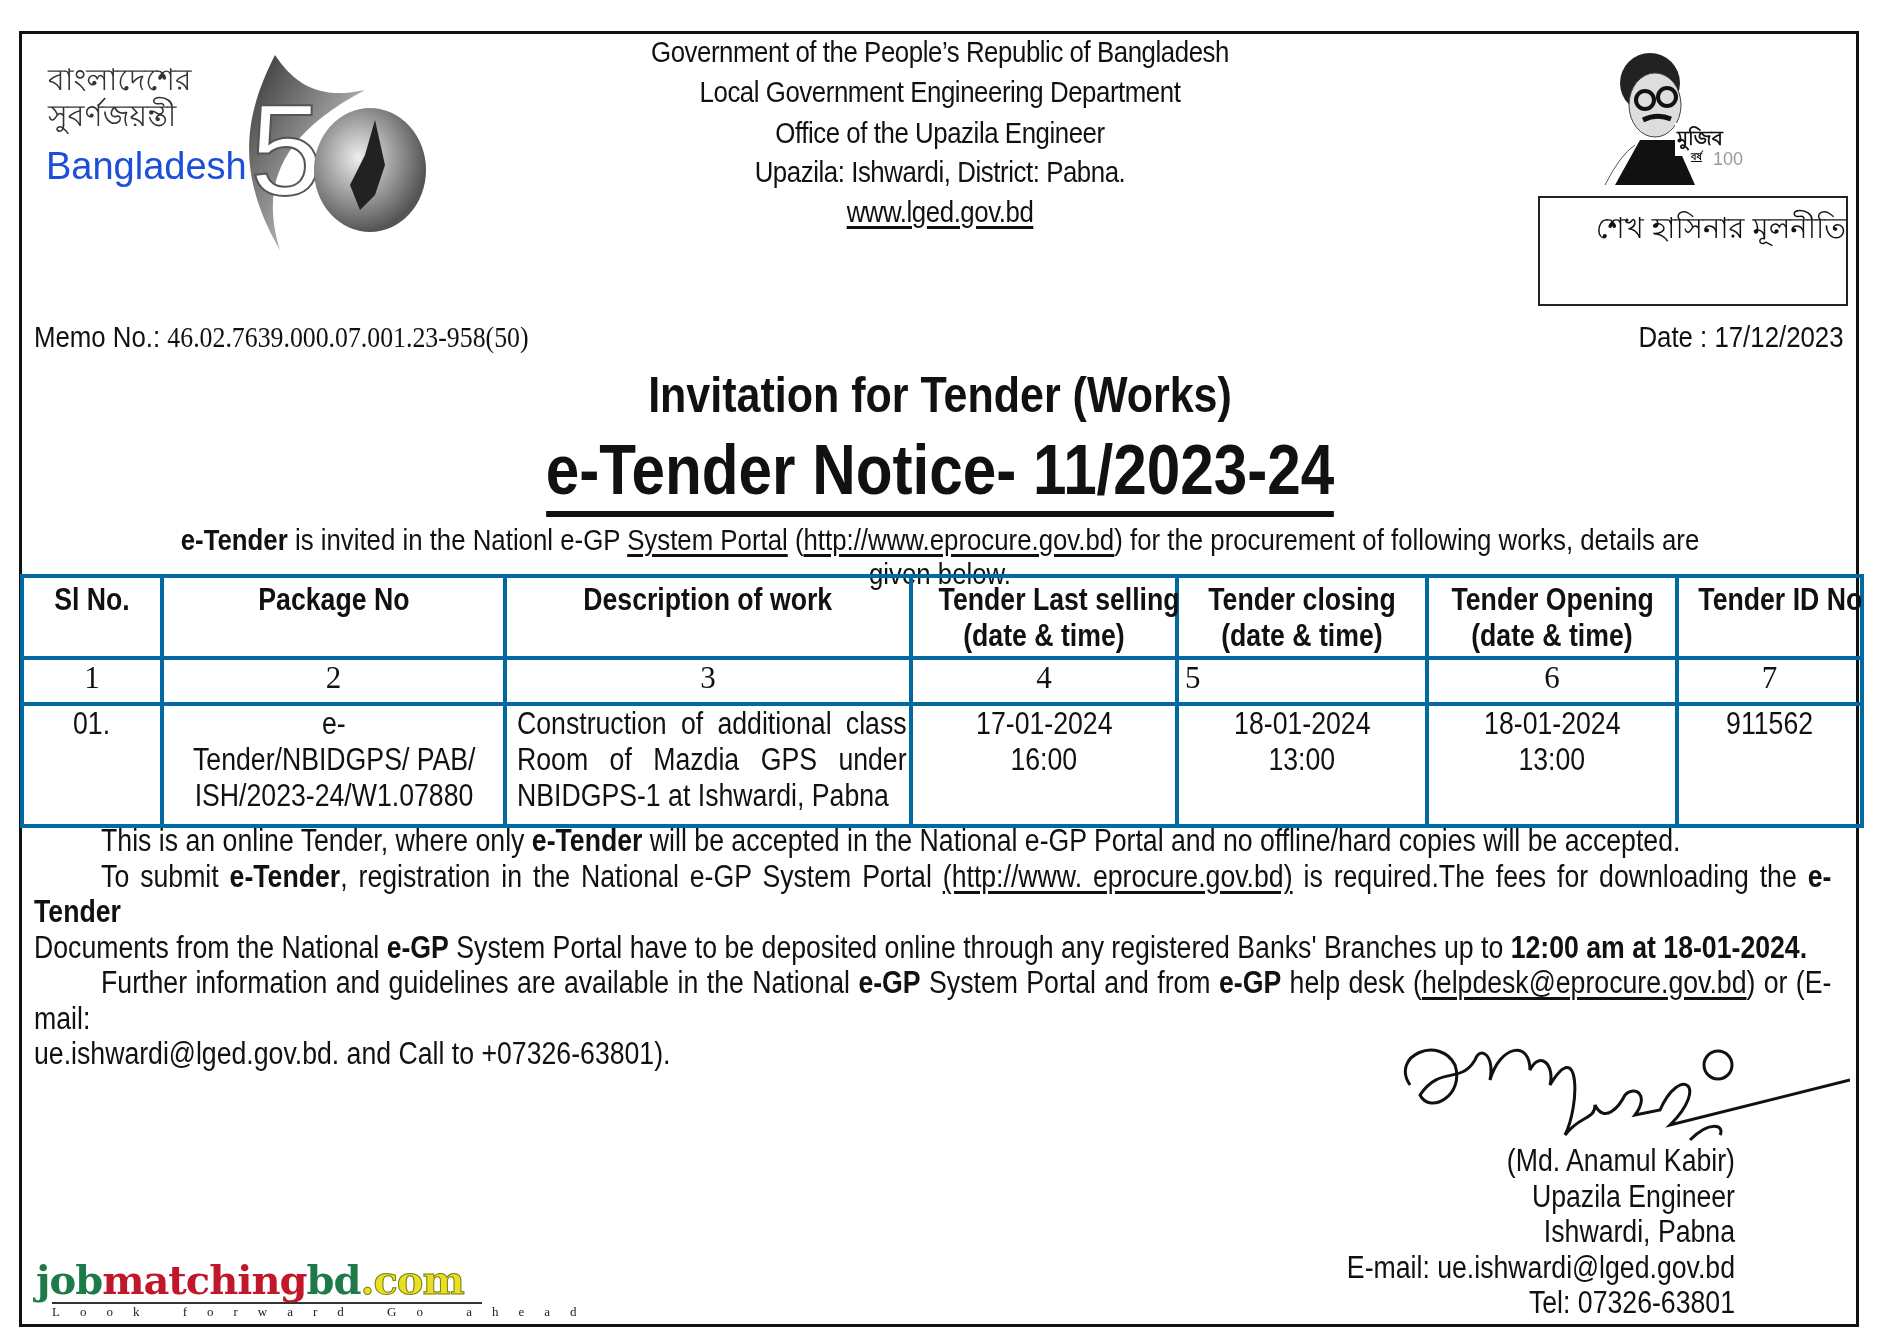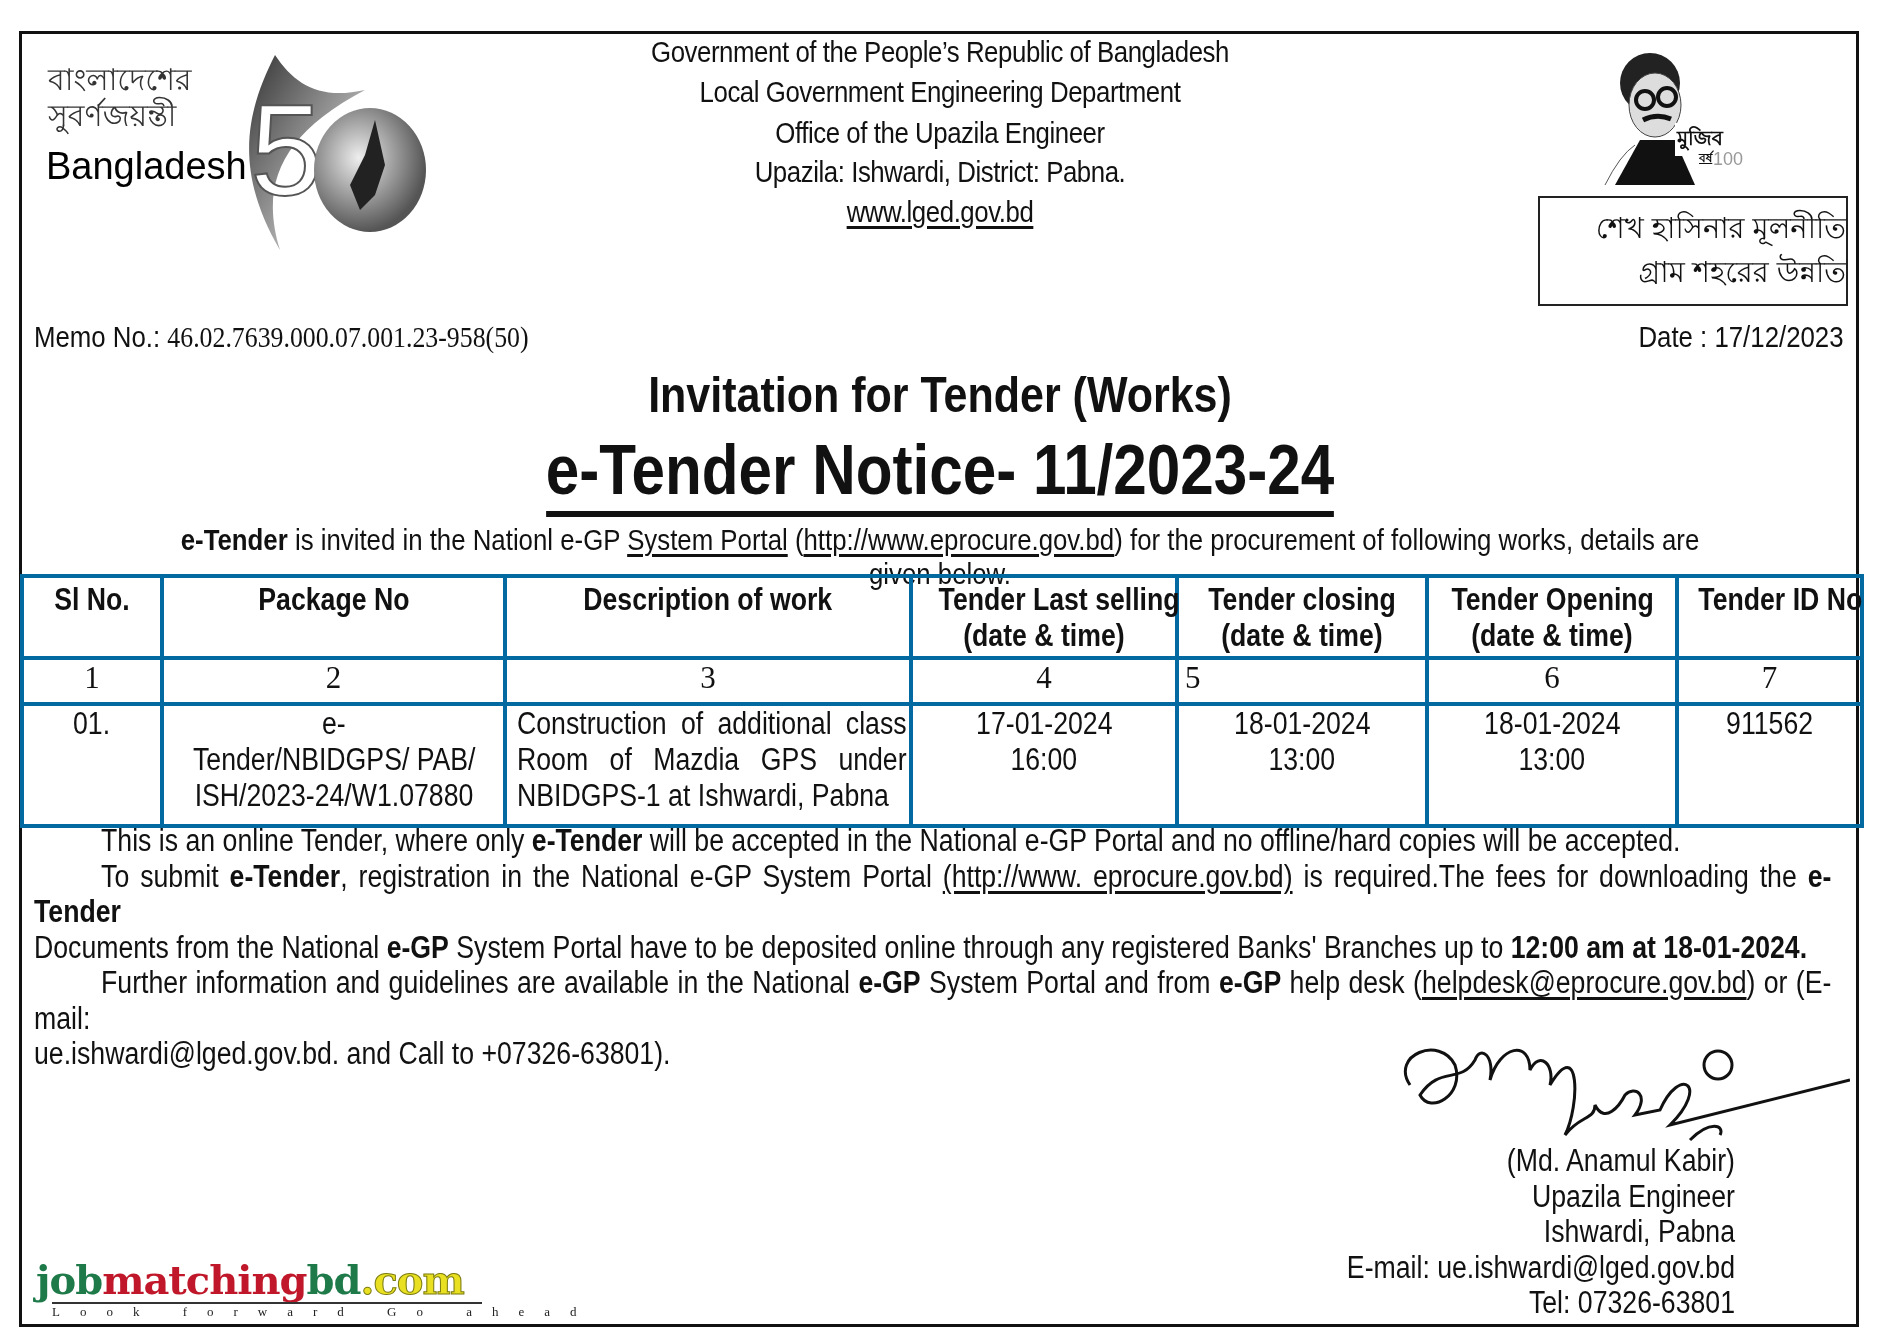--- a/index.html
+++ b/index.html
@@ -50,47 +50,46 @@
           <stop offset="1" stop-color="#222"></stop>
         </linearGradient>
     </defs>
     <path d="M85 10 C60 60 40 120 90 205 C70 140 90 90 175 45 C130 55 105 40 85 10 Z" fill="url(#lg)"></path>
     <text x="60" y="150" font-family="Liberation Sans, sans-serif" font-size="130" fill="#fff" stroke="#555" stroke-width="2">5</text>
     <ellipse cx="180" cy="125" rx="56" ry="62" fill="url(#gg)"></ellipse>
     <path d="M185 75 L175 110 L160 140 L170 165 L185 150 L195 120 Z" fill="#222"></path>
   </svg>
   <div class="abs logo-text-bn" style="left:8px;top:18px;color:#333;">বাংলাদেশের</div>
   <div class="abs logo-text-bn" style="left:8px;top:54px;color:#333;">সুবর্ণজয়ন্তী</div>
-  <div class="abs" style="left:6px;top:100px;font-size:38px;color:#000000;">Bangladesh</div>
+  <div class="abs" style="left:6px;top:100px;font-size:38px;color:#1d4ed8;">Bangladesh</div>
 </div>
 
 <div class="hdr-line" style="top:35px;">Government of the People’s Republic of Bangladesh</div>
 <div class="hdr-line" style="top:75px;">Local Government Engineering Department</div>
 <div class="hdr-line" style="top:116px;">Office of the Upazila Engineer</div>
 <div class="hdr-line" style="top:155px;">Upazila: Ishwardi, District: Pabna.</div>
 <div class="hdr-line u" style="top:195px;">www.lged.gov.bd</div>
 
 <div class="abs" style="left:1595px;top:45px;width:170px;height:145px;">
   <svg width="170" height="145" viewBox="0 0 170 145">
     <ellipse cx="55" cy="38" rx="30" ry="30" fill="#222"></ellipse>
     <ellipse cx="60" cy="60" rx="26" ry="32" fill="#ddd" stroke="#444"></ellipse>
     <circle cx="50" cy="55" r="9" fill="none" stroke="#111" stroke-width="4"></circle>
     <circle cx="72" cy="52" r="9" fill="none" stroke="#111" stroke-width="4"></circle>
     <path d="M48 75 Q62 68 76 74" stroke="#111" stroke-width="5" fill="none"></path>
     <path d="M20 140 L45 95 L80 95 L100 140 Z" fill="#111"></path>
     <path d="M10 140 Q25 110 40 100" stroke="#555" fill="none"></path>
   </svg>
   <div class="abs" style="left:80px;top:78px;font-size:20px;font-weight:bold;background:#fff;padding:0 2px;">মুজিব</div>
-  <div class="abs" style="left:104px;top:104px;font-size:12px;font-weight:bold;text-decoration:underline;">বর্ষ</div>
+  <div class="abs" style="left:96px;top:104px;font-size:10px;font-weight:bold;text-decoration:underline;">বর্ষ</div>
   <div class="abs" style="left:118px;top:104px;font-size:18px;color:#999;">100</div>
 </div>
 
 <div class="motto">
   <div>শেখ হাসিনার মূলনীতি</div>
-  <div>গ্রাম শহরের উন্নতি</div>
 </div>
 
 <div class="abs" style="left:34px;top:320px;font-size:30px;white-space:nowrap;transform:scaleX(0.86);transform-origin:left top;">
   <span>Memo No.:</span>
   <span style="font-family:'Liberation Serif',serif;">46.02.7639.000.07.001.23-958(50)</span>
 </div>
 <div class="abs" style="right:44px;top:320px;font-size:30px;white-space:nowrap;transform:scaleX(0.86);transform-origin:right top;">
   <span>Date :</span>
   <span>17/12/2023</span>
 </div>

